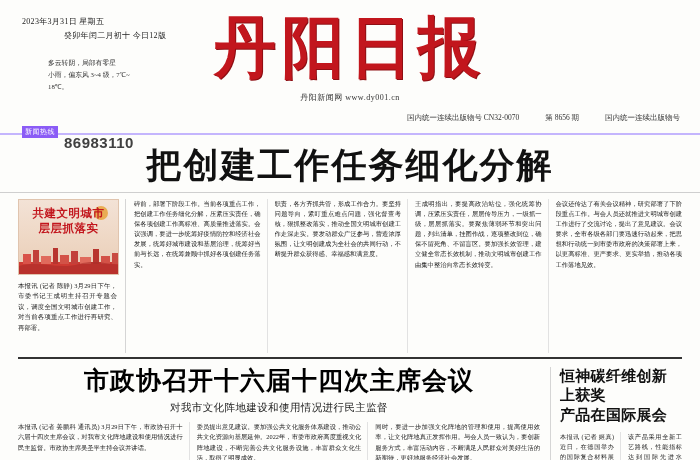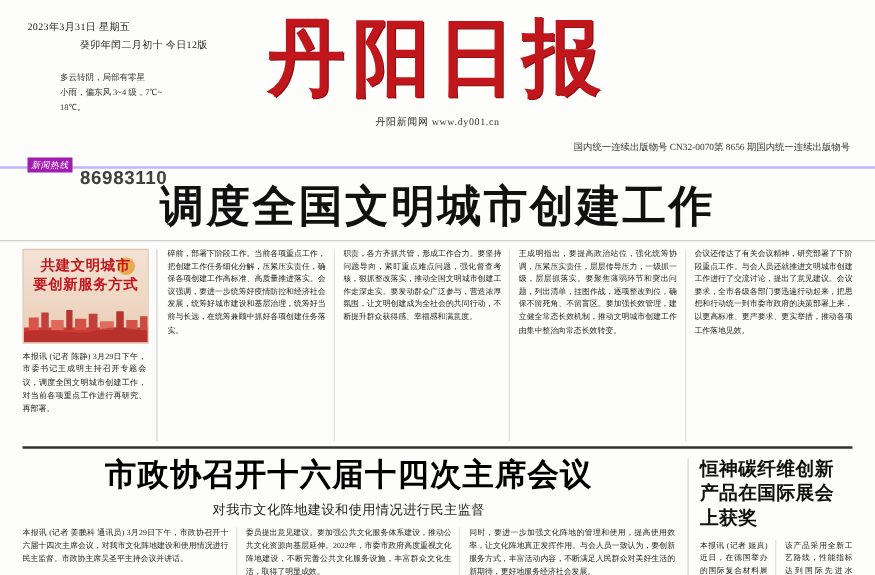--- a/index.html
+++ b/index.html
@@ -61,25 +61,24 @@
   .mh-hotline-row {
     position: absolute;
     left: 22px;
     top: 112px;
     display: flex;
     align-items: center;
     gap: 6px;
   }
   .mh-hotline-label {
     font-size: 7px;
-    background: #a21caf;
+    background: #8b5cf6;
     color: #fff;
     padding: 1px 3px;
     letter-spacing: 0.5px;
-    font-style: italic;
   }
   .mh-hotline-num {
     font-family: "Liberation Sans", sans-serif;
     font-weight: bold;
     font-size: 15px;
     color: #404040;
     letter-spacing: 0.5px;
     margin-top: 22px;
   }
 
@@ -106,20 +105,21 @@
     color: #333;
     letter-spacing: 0.5px;
   }
   .mh-strip {
     position: absolute;
     left: 0;
     right: 0;
     top: 113px;
     display: flex;
     justify-content: flex-end;
+    gap: 26px;
     padding-right: 20px;
     font-size: 7.5px;
     color: #333;
   }
   .mh-strip span {
     white-space: nowrap;
   }
 
   
   .lead {
@@ -308,31 +308,31 @@
     </div>
 
     <div class="mh-strip">
       <span>国内统一连续出版物号 CN32-0070</span>
       <span>第 8656 期</span>
       <span>国内统一连续出版物号</span>
     </div>
   </div>
 
   <div class="lead">
-    <div class="lead-title">调度全国文明城市创建工作</div>
+    <div class="lead-title">把创建工作任务细化分解</div>
   </div>
 
   <div class="main">
 
     <div class="col-art">
       <div class="promo">
         <div class="promo-sun"></div>
         <div class="promo-title">
           <div>共建文明城市</div>
-          <div>要创新服务方式</div>
+          <div>层层抓落实</div>
         </div>
         <svg class="promo-skyline" viewBox="0 0 108 30" preserveAspectRatio="none">
           <rect x="0" y="18" width="108" height="12" fill="#cf3b33"></rect>
           <rect x="4" y="10" width="8" height="10" fill="#d9534a"></rect>
           <rect x="14" y="6" width="6" height="14" fill="#c2403a"></rect>
           <rect x="22" y="12" width="10" height="8" fill="#e06a5c"></rect>
           <rect x="34" y="4" width="5" height="16" fill="#b8352f"></rect>
           <rect x="41" y="11" width="9" height="9" fill="#d35247"></rect>
           <rect x="52" y="7" width="7" height="13" fill="#c2403a"></rect>
           <rect x="61" y="13" width="11" height="7" fill="#e06a5c"></rect>
@@ -360,22 +360,22 @@
       <div class="sec-body">
         <div class="tcol">本报讯 (记者 姜鹏科 通讯员) 3月29日下午，市政协召开十六届十四次主席会议，对我市文化阵地建设和使用情况进行民主监督。市政协主席吴圣平主持会议并讲话。</div>
         <div class="tcol">委员提出意见建议。要加强公共文化服务体系建设，推动公共文化资源向基层延伸。2022年，市委市政府高度重视文化阵地建设，不断完善公共文化服务设施，丰富群众文化生活，取得了明显成效。</div>
         <div class="tcol">同时，要进一步加强文化阵地的管理和使用，提高使用效率，让文化阵地真正发挥作用。与会人员一致认为，要创新服务方式，丰富活动内容，不断满足人民群众对美好生活的新期待，更好地服务经济社会发展。</div>
       </div>
     </div>
 
     <div class="sec-side">
       <div class="sec-side-title">
         <div>恒神碳纤维创新</div>
+        <div>上获奖</div>
         <div>产品在国际展会</div>
-        <div>上获奖</div>
       </div>
       <div class="sec-side-body">
         <div class="tcol">本报讯 (记者 姬真) 近日，在德国举办的国际复合材料展览会上，我市恒神股份自主研发的碳纤维创新产品获得创新产品奖，这是中国碳纤维企业首次在该奖项中获奖。</div>
         <div class="tcol">该产品采用全新工艺路线，性能指标达到国际先进水平，广泛应用于航空航天、轨道交通、新能源等领域，为推动我市新材料产业高质量发展注入新动能。</div>
       </div>
     </div>
   </div>
 
 </div>
 

